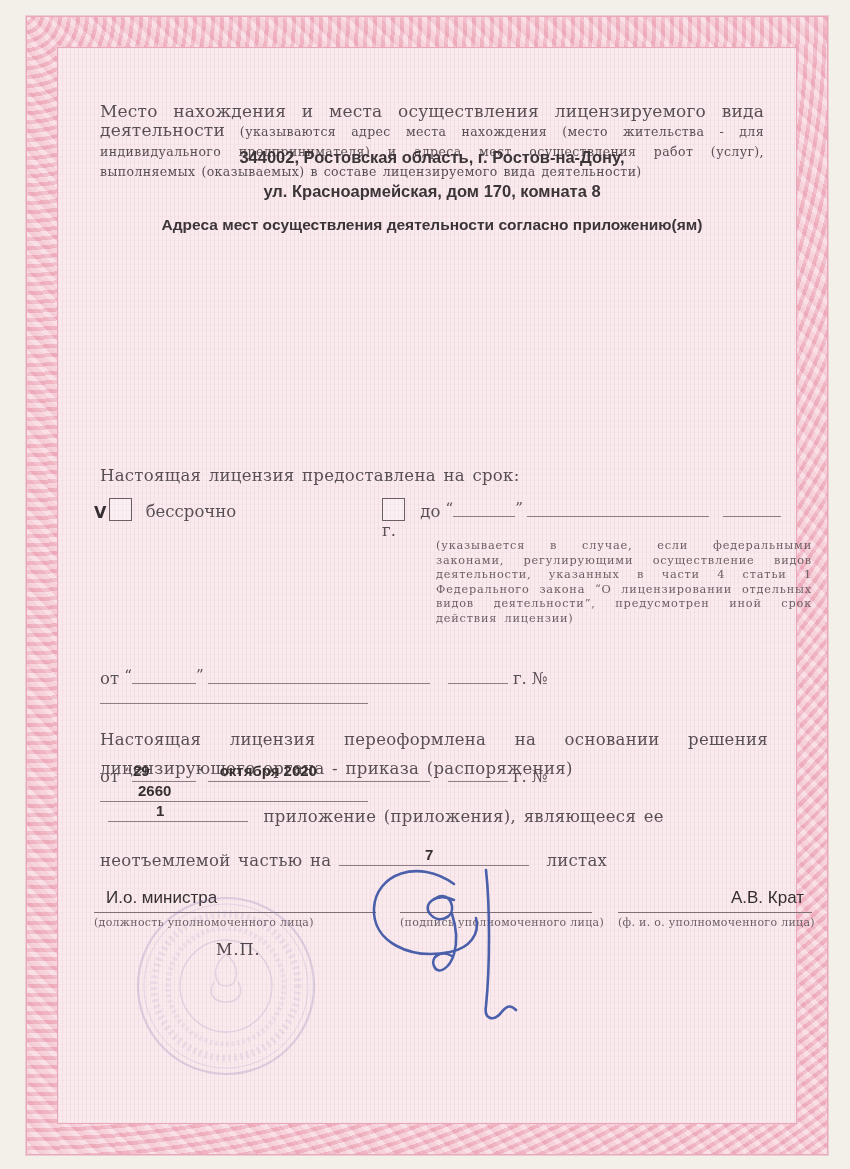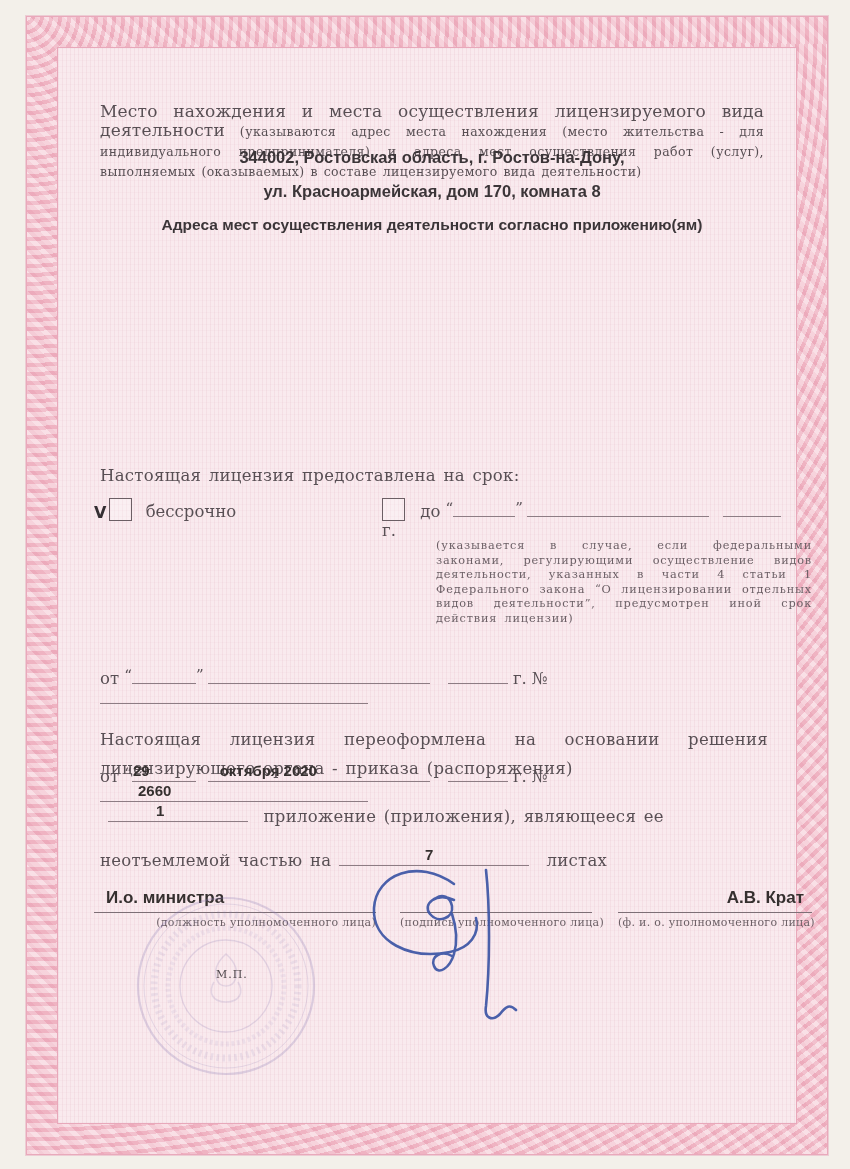--- a/index.html
+++ b/index.html
@@ -72,25 +72,25 @@
     position:absolute;bottom:2px;left:12px;white-space:nowrap;
     font-family:"Liberation Sans", sans-serif;font-weight:bold;
     font-size:15px;color:#35302f;
   }
   .attach-1{left:42px;top:758px;width:680px;}
   .attach-2{left:42px;top:802px;width:680px;}
 
   
   .sig-col{position:absolute;top:0;}
   .sig-row{left:36px;top:840px;width:680px;height:80px;}
-  .sig-name{font-family:"Liberation Sans", sans-serif;font-weight:bold;font-size:17px;color:#35302f;margin:0 0 4px 0;}
+  .sig-name{font-family:"Liberation Sans", sans-serif;font-weight:normal;font-size:17px;color:#35302f;margin:0 0 4px 0;}
   .sig-line{border-bottom:1.3px solid #7d6f76;}
-  .sig-cap{font-size:11px;color:#6b5f65;text-align:right;letter-spacing:.3px;margin-top:3px;white-space:nowrap;}
+  .sig-cap{font-size:11px;color:#6b5f65;text-align:left;letter-spacing:.3px;margin-top:3px;white-space:nowrap;}
 
-  .mp-label{left:158px;top:920px;font-size:11px;color:#4e464b;letter-spacing:1px;}
+  .mp-label{left:158px;top:892px;font-size:16px;color:#4e464b;letter-spacing:1px;}
 
   .stamp{left:68px;top:838px;opacity:.5;}
   .signature-ink{left:300px;top:808px;}
 </style>
 </head>
 <body>
 
 <div class="scan">
   <div class="frame-band"></div>
   <div class="paper">

